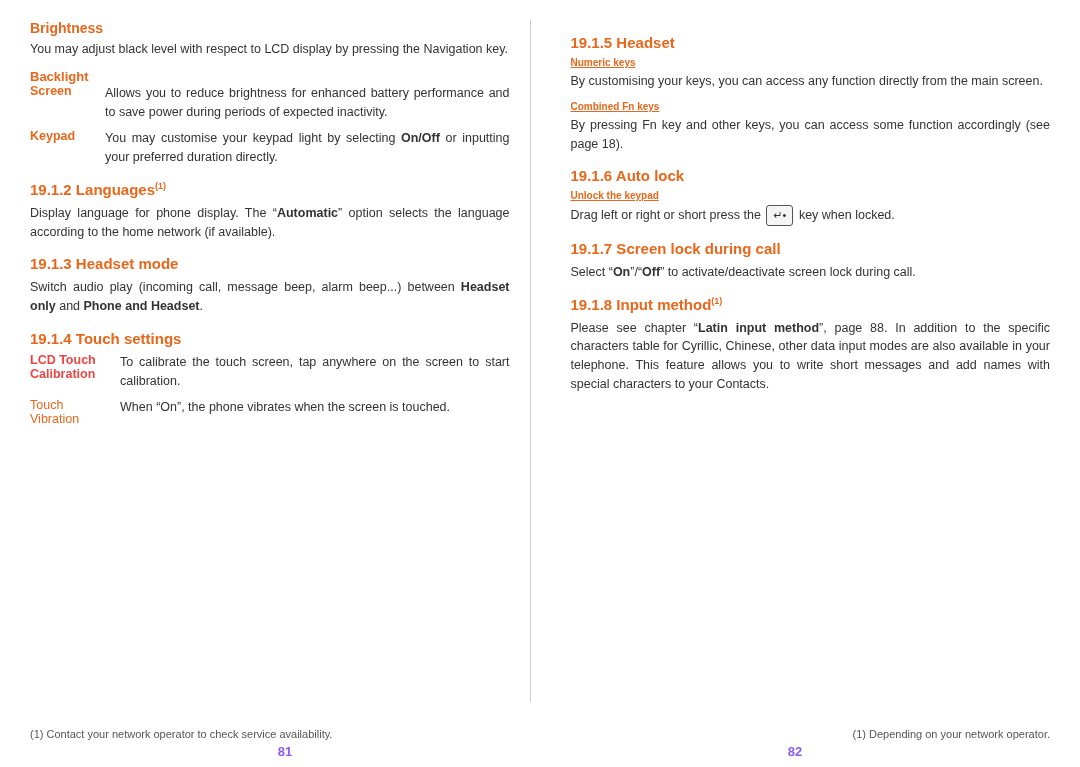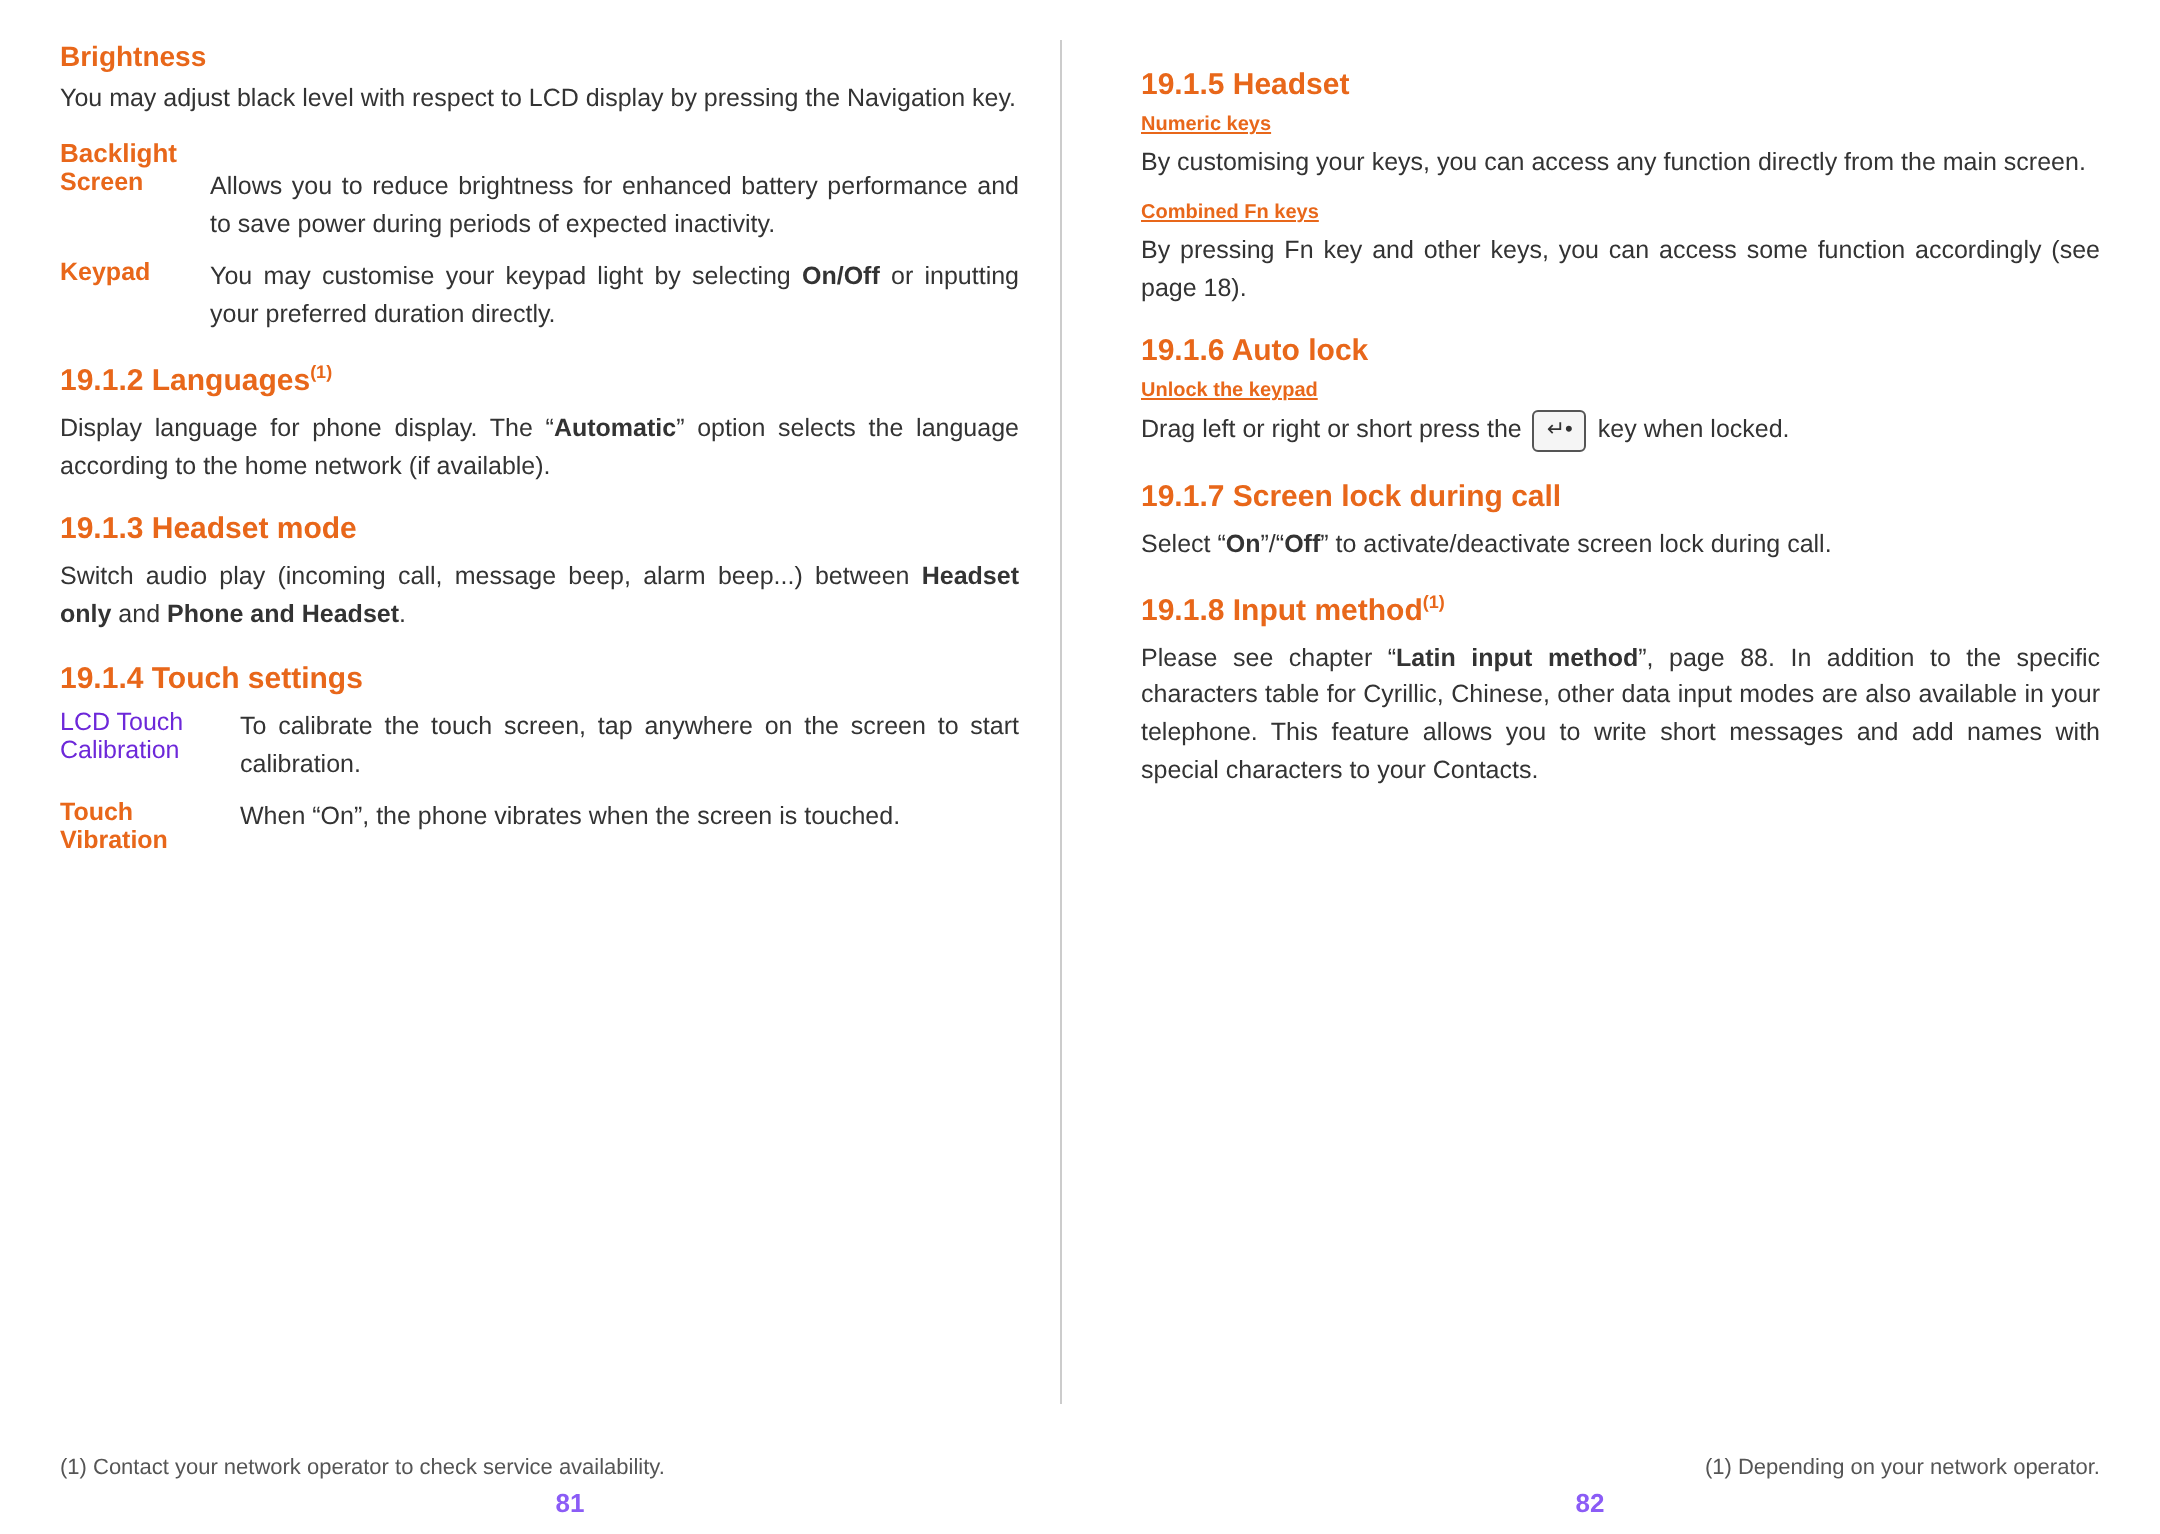--- a/index.html
+++ b/index.html
@@ -163,28 +163,28 @@
       <div class="body-text mb-med">
         <span>Switch audio play (incoming call, message beep, alarm beep...) between </span><span class="bold-text">Headset only</span><span> and </span><span class="bold-text">Phone and Headset</span><span>.</span>
       </div>
     </div>
 
     <div>
       <div class="section-title">19.1.4  Touch settings</div>
 
       <div class="two-col-row">
         <div class="two-col-label" style="min-width:80px;">
-          <span style="color:#6d28d9;font-weight:normal;">LCD Touch<br>Calibration</span>
+          <span style="color:#ef4444;font-weight:bold;">LCD Touch<br>Calibration</span>
         </div>
         <div class="two-col-value">To calibrate the touch screen, tap anywhere on the screen to start calibration.</div>
       </div>
 
       <div class="two-col-row mb-med">
         <div class="two-col-label" style="min-width:80px;">
-          <span style="color:#e8671a;font-weight:bold;">Touch<br>Vibration</span>
+          <span style="color:#e8671a;font-weight:normal;">Touch<br>Vibration</span>
         </div>
         <div class="two-col-value">When “On”, the phone vibrates when the screen is touched.</div>
       </div>
     </div>
 
   </div>
 
   <div class="right-column">
 
     <div>

